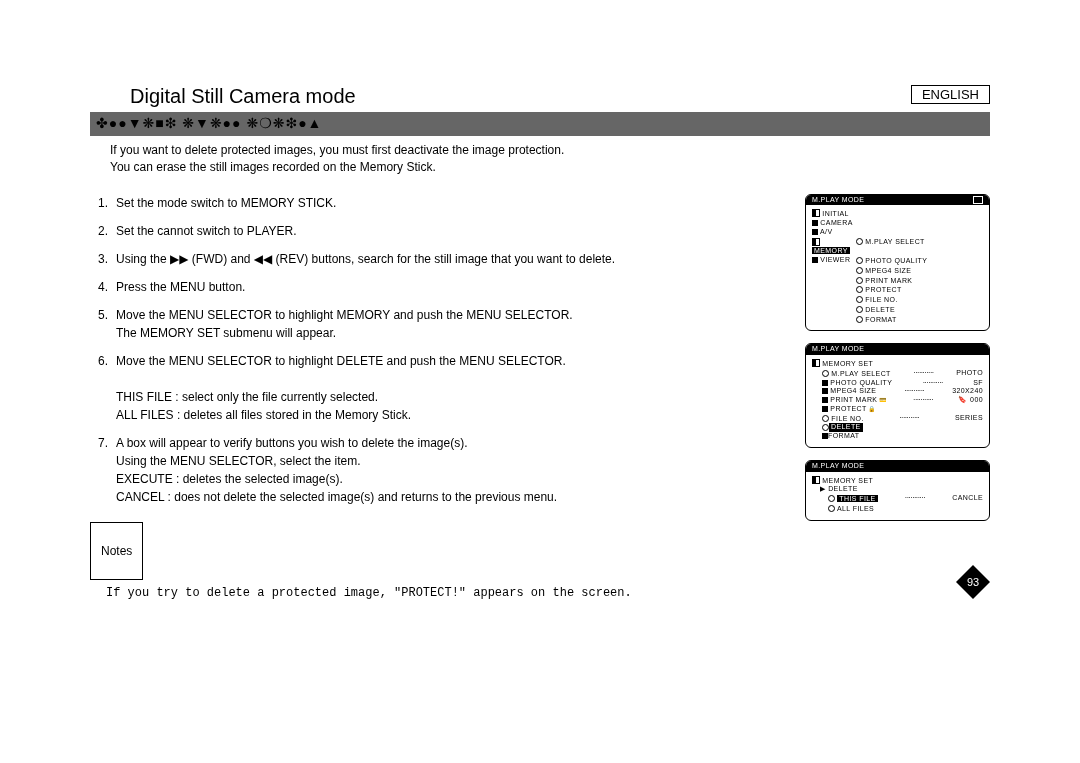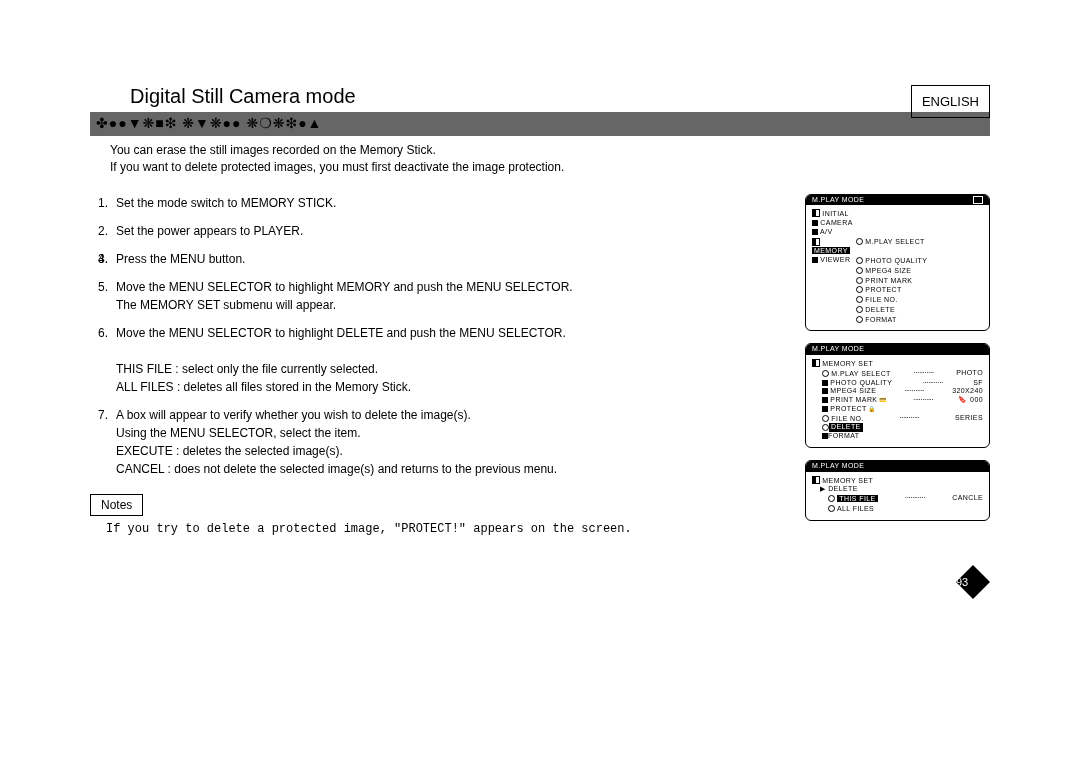--- a/index.html
+++ b/index.html
@@ -15,21 +15,21 @@
   .page {
     position: relative;
     width: 900px;
     margin: 85px auto 0 auto;
   }
   .lang-box {
     position: absolute;
     right: 0;
     top: 0;
     border: 1px solid #000;
-    padding: 8px 10px;
+    padding: 1px 10px;
     font-size: 13px;
   }
   .title {
     font-size: 20px;
     font-weight: normal;
     margin-top: 18px;
     margin-left: 40px;
   }
   .gray-bar {
     background: #666;
@@ -65,21 +65,21 @@
     padding-left: 18px;
   }
   .ol > li .num {
     position: absolute;
     left: 0;
     top: 0;
   }
   .notes-label {
     border: 1px solid #000;
     display: inline-block;
-    padding: 1px 10px;
+    padding: 19px 10px;
     font-size: 12px;
     margin-top: 6px;
     margin-left: 0px;
   }
   .notes-text {
     font-size: 12px;
     margin: 4px 0 0 16px;
     font-family: Liberation Mono, monospace;
   }
   .right-col {
@@ -133,58 +133,58 @@
   .screen .menu-list { padding-left: 10px;}
   .page-num {
     position: absolute;
     right: 0;
     top: 480px;
     width: 34px;
     height: 34px;
     background: #000;
     color: #fff;
     font-size: 11px;
-    text-align: left;
+    text-align: center;
     line-height: 34px;
     clip-path: polygon(50% 0, 100% 50%, 50% 100%, 0 50%);
   }
 </style>
 </head>
 <body>
 
 <div class="page">
   <div class="lang-box">ENGLISH</div>
 
   <div class="title">Digital Still Camera mode</div>
   <div class="gray-bar">✤●●▼❋■❇ ❋▼❋●● ❋❍❋❇●▲</div>
 
   <div class="intro">
+    <div>If you want to delete protected images, you must first deactivate the image protection.</div>
     <div>You can erase the still images recorded on the Memory Stick.</div>
-    <div>If you want to delete protected images, you must first deactivate the image protection.</div>
   </div>
 
   <div class="content-row">
     <div class="left-col">
       <ol class="ol">
         <li><span class="num">1.</span><span>Set the mode switch to MEMORY STICK.</span></li>
-        <li><span class="num">2.</span><span>Set the power appears to PLAYER.</span></li>
-        <li><span class="num">3.</span></li>
+        <li><span class="num">2.</span><span>Set the cannot switch to PLAYER.</span></li>
+        <li><span class="num">3.</span><span>Using the  ▶▶ (FWD) and  ◀◀ (REV) buttons, search for the still image that you want to delete.</span></li>
         <li><span class="num">4.</span><span>Press the MENU button.</span></li>
         <li><span class="num">5.</span>
           <span>Move the MENU SELECTOR to highlight MEMORY and push the MENU SELECTOR.</span><br>
           <span>The MEMORY SET submenu will appear.</span>
         </li>
         <li><span class="num">6.</span>
           <span>Move the MENU SELECTOR to highlight DELETE and push the MENU SELECTOR.</span><br>
           <br>
           <span>THIS FILE : select only the file currently selected.</span><br>
           <span>ALL FILES : deletes all files stored in the Memory Stick.</span>
         </li>
         <li><span class="num">7.</span>
-          <span>A box will appear to verify whether you wish to delete the image(s).</span><br>
+          <span>A box will appear to verify buttons you wish to delete the image(s).</span><br>
           <span>Using the MENU SELECTOR, select the item.</span><br>
           <span>EXECUTE : deletes the selected image(s).</span><br>
           <span>CANCEL : does not delete the selected image(s) and returns to the previous menu.</span>
         </li>
       </ol>
 
       <div class="notes-label">Notes</div>
       <div class="notes-text">If you try to delete a protected image, "PROTECT!" appears on the screen.</div>
     </div>
 

